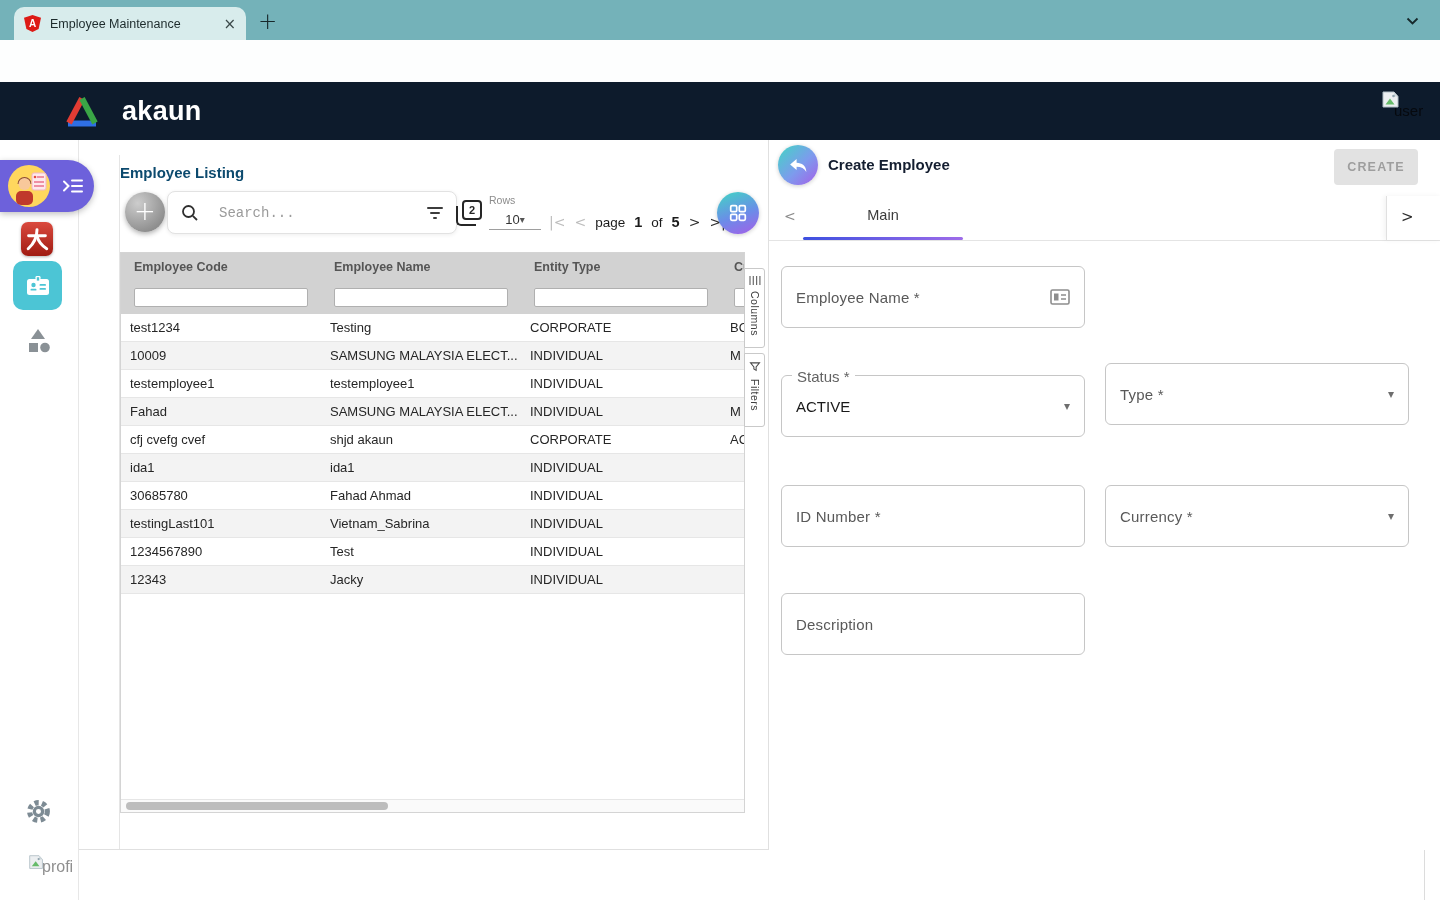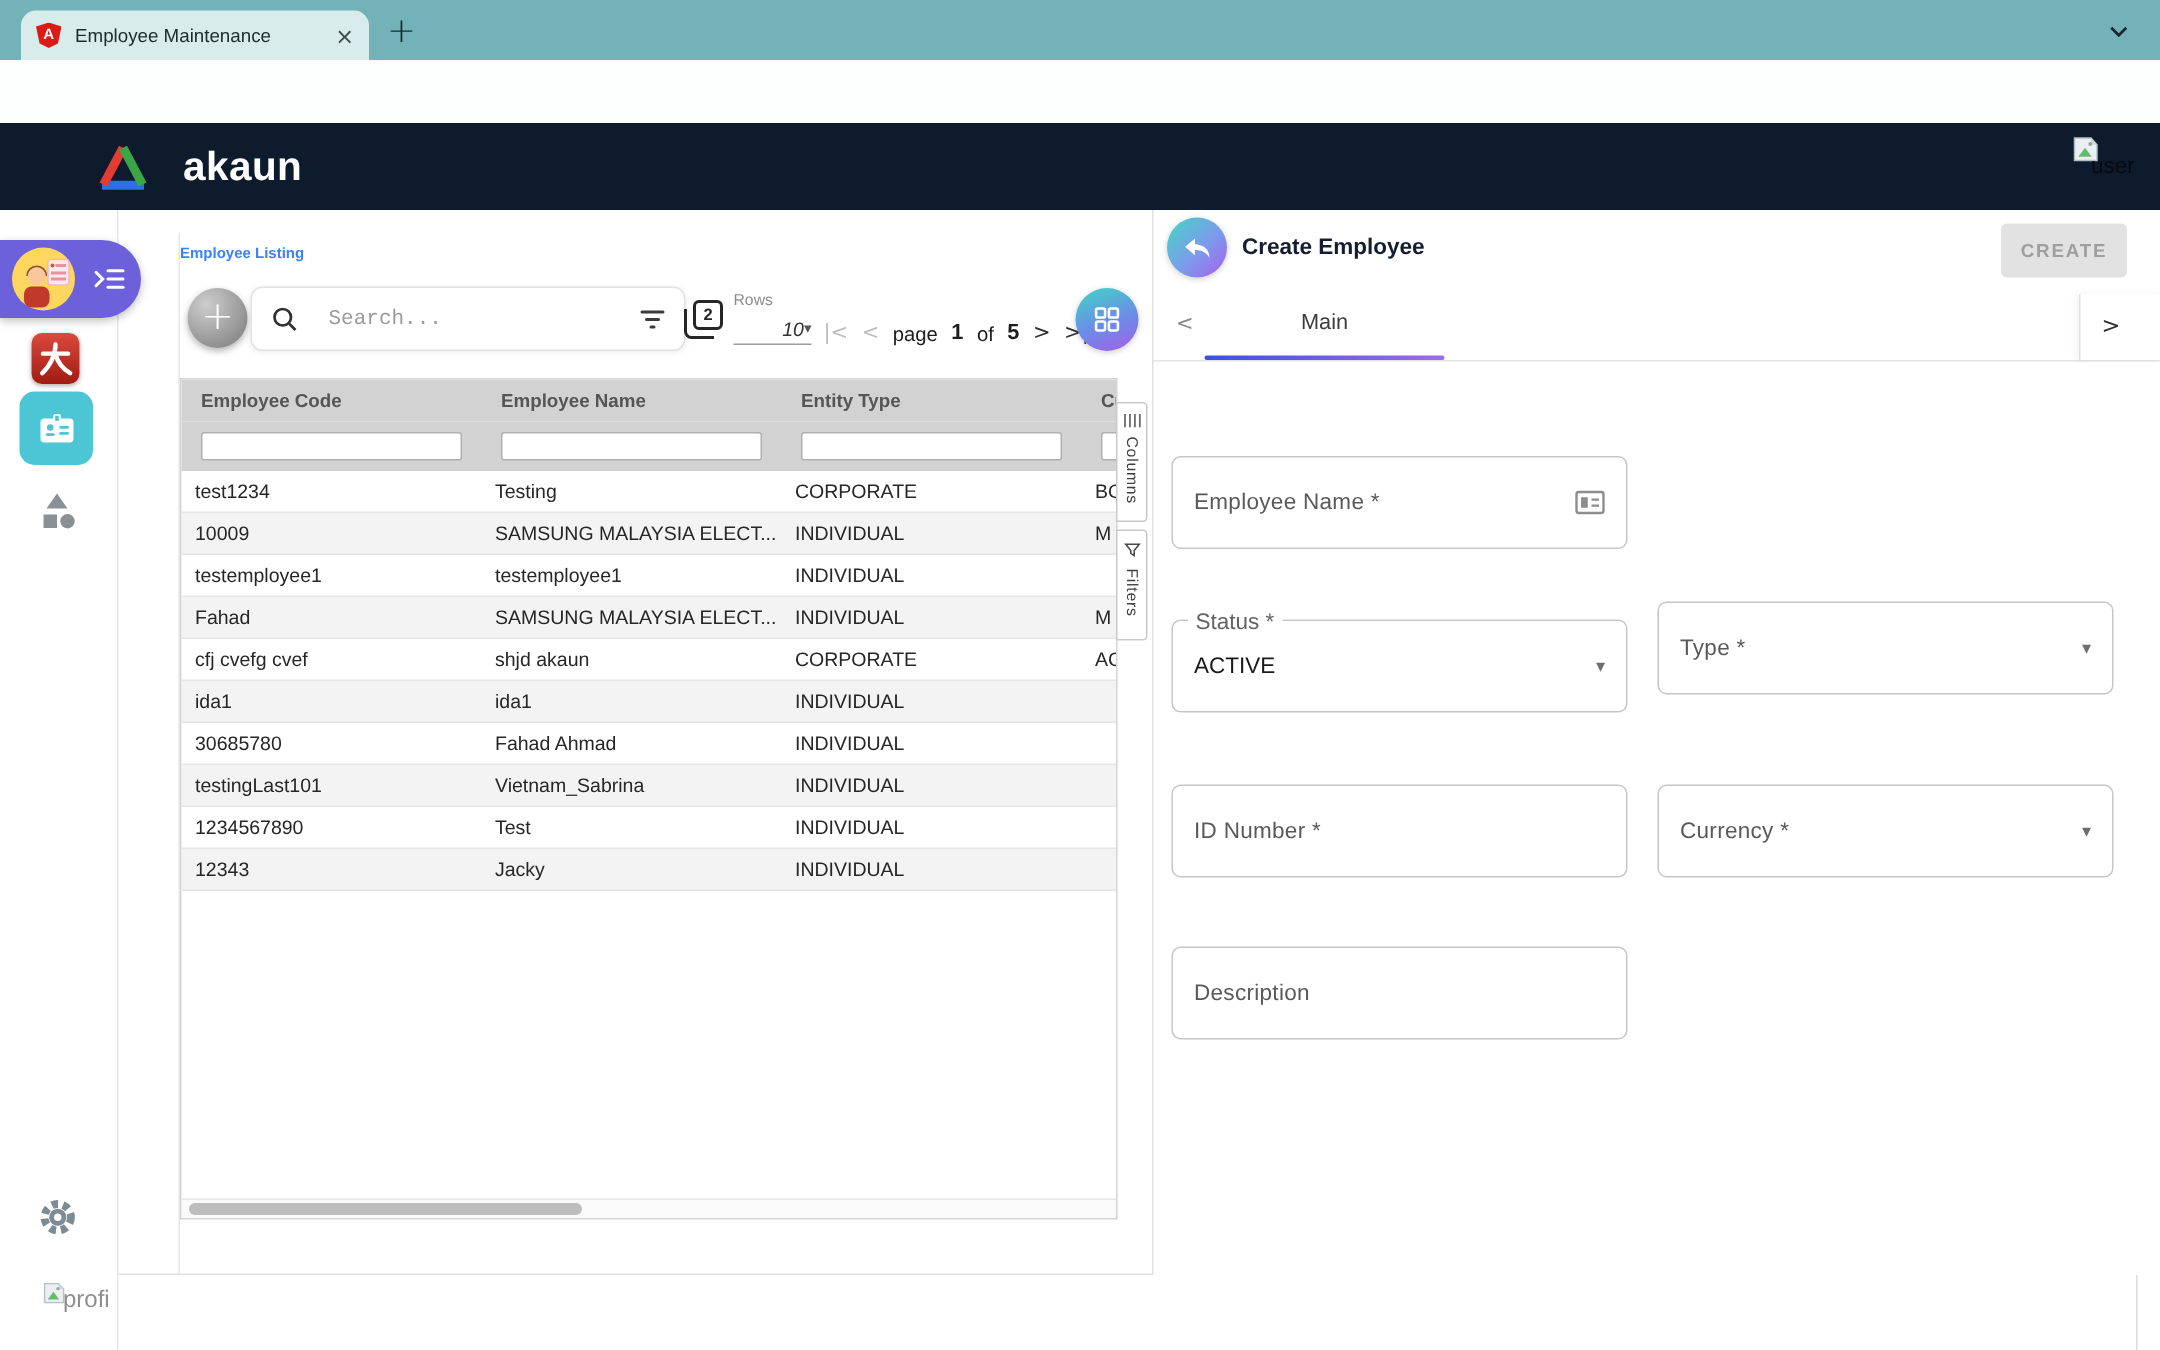--- a/index.html
+++ b/index.html
@@ -54,40 +54,40 @@
               display:flex; align-items:center; justify-content:center; }
   .shapes { left:23px; top:327px; }
   .gear { left:25px; top:798px; }
   .profile-broken { left:28px; top:854px; }
   .profile-broken span { position:absolute; left:14px; top:4px; font-size:16px; color:#8f8f8f; }
 
   
   .lpanel-border-left { left:119px; top:155px; width:1px; height:694px; background:#e5e5e5; }
   .bottom-rule { left:79px; top:849px; width:1361px; height:1px; background:#e0e0e0; }
   .edge-line { left:1424px; top:850px; width:1px; height:50px; background:#dcdcdc; }
-  .listing-title { left:120px; top:164px; font-size:10px; font-weight:600; color:#3b82f6; }
+  .listing-title { left:120px; top:164px; font-size:15px; font-weight:600; color:#0c4a6e; }
   .add-btn { left:125px; top:192px; width:40px; height:40px; border-radius:50%;
              background:radial-gradient(circle at 32% 28%, #cdcdcd, #8e8e8e 75%);
              box-shadow:0 2px 5px rgba(0,0,0,.3); color:#fff; font-size:26px; font-weight:300;
              text-align:center; line-height:38px; }
   .search-box { left:167px; top:191px; width:290px; height:43px; background:#fff; border:1px solid #e2e2e2;
                 border-radius:8px; box-shadow:0 1px 4px rgba(0,0,0,.07); display:flex; align-items:center; padding:0 13px; }
   .search-box input { border:none; outline:none; flex:1; margin-left:20px; font-size:14px; color:#0c4a6e;
                       font-family:Liberation Mono, monospace; }
   .search-box input::placeholder { color:#9b9b9b; }
   .flt-lines div { background:#3c3c3c; height:2px; border-radius:1px; margin:3px auto; }
   .pages-ic { left:460px; top:202px; width:24px; height:24px; }
   .pages-back { position:absolute; left:-4px; top:4px; width:20px; height:20px;
                 border-left:2px solid #262626; border-bottom:2px solid #262626; border-radius:0 0 0 5px; }
   .pages-front { position:absolute; left:2px; top:-2px; width:20px; height:20px; border:2px solid #262626;
                  border-radius:4px; background:#fff; font-size:11px; font-weight:bold; color:#262626;
                  text-align:center; line-height:17px; }
   .rows-label { left:489px; top:194px; font-size:10.5px; color:#8c8c8c; }
   .rows-select { left:489px; top:209px; width:52px; height:21px; border-bottom:1px solid #9e9e9e;
-                 display:flex; align-items:center; justify-content:flex-end;font-style:italic; }
+                 display:flex; align-items:center; justify-content:center; }
   .rows-value { font-size:13px; color:#333; }
   .rows-caret { font-size:10px; color:#555; }
   .pager { left:549px; top:210px; height:24px; display:flex; align-items:center; gap:9px; font-size:13.5px; color:#1c1c1c; }
   .pg-dis { color:#bdbdbd; font-size:14px; }
   .pg-en { color:#2f2f2f; font-size:14px; }
   .pg-num { font-weight:bold; font-size:14.5px; }
   .grid-btn { left:717px; top:192px; width:42px; height:42px; border-radius:50%;
               background:linear-gradient(160deg,#41d6c4 0%,#6b8ce8 55%,#a55ee8 100%);
               display:flex; align-items:center; justify-content:center; box-shadow:0 1px 4px rgba(0,0,0,.2); }
 
@@ -122,21 +122,21 @@
                 color:#9e9e9e; font-family:"Liberation Sans",sans-serif; }
   .tabbar { position:absolute; left:0; top:56px; width:672px; height:45px; border-bottom:1px solid #e4e4e4; }
   .tb-prev { position:absolute; left:15px; top:12px; font-size:14px; color:#8a8a8a; }
   .tb-main { position:absolute; left:34px; top:11px; width:160px; text-align:center; font-size:14.5px; color:#3c3c3c; font-weight:400; }
   .tb-underline { position:absolute; left:34px; top:41px; width:160px; height:3px;
                   background:linear-gradient(90deg,#3d50e0,#9e6ce9); border-radius:2px; }
   .tb-nextbox { position:absolute; left:617px; top:0; width:55px; height:44px; background:#fff;
                 border-left:1px solid #e0e0e0; box-shadow:-2px 0 5px rgba(0,0,0,.05); }
   .tb-next { position:absolute; left:14px; top:12px; font-size:15px; color:#2e2e2e; }
 
-  .field { position:absolute; width:304px; height:62px; border:1px solid #c6c6c6; border-radius:6px; background:#fff;margin-top:38px; }
+  .field { position:absolute; width:304px; height:62px; border:1px solid #c6c6c6; border-radius:6px; background:#fff; }
   .f-label { position:absolute; left:14px; top:50%; transform:translateY(-50%); font-size:15px; color:#595959; letter-spacing:.2px; }
   .f-value { position:absolute; left:14px; top:50%; transform:translateY(-50%); font-size:15px; color:#191919; }
   .f-float { position:absolute; left:10px; top:-8px; background:#fff; padding:0 5px; font-size:15px; color:#636363; }
   .f-caret { position:absolute; right:14px; top:50%; transform:translateY(-50%); font-size:12px; color:#6e6e6e; }
   .f-icon { position:absolute; right:14px; top:50%; transform:translateY(-50%); }
   .fr1l{left:12px; top:126px;} .fr1r{left:336px; top:126px;}
   .fr2l{left:12px; top:235px;} .fr2r{left:336px; top:223px;}
   .fr3l{left:12px; top:345px;} .fr3r{left:336px; top:345px;}
   .fr4l{left:12px; top:453px;}
 </style>

